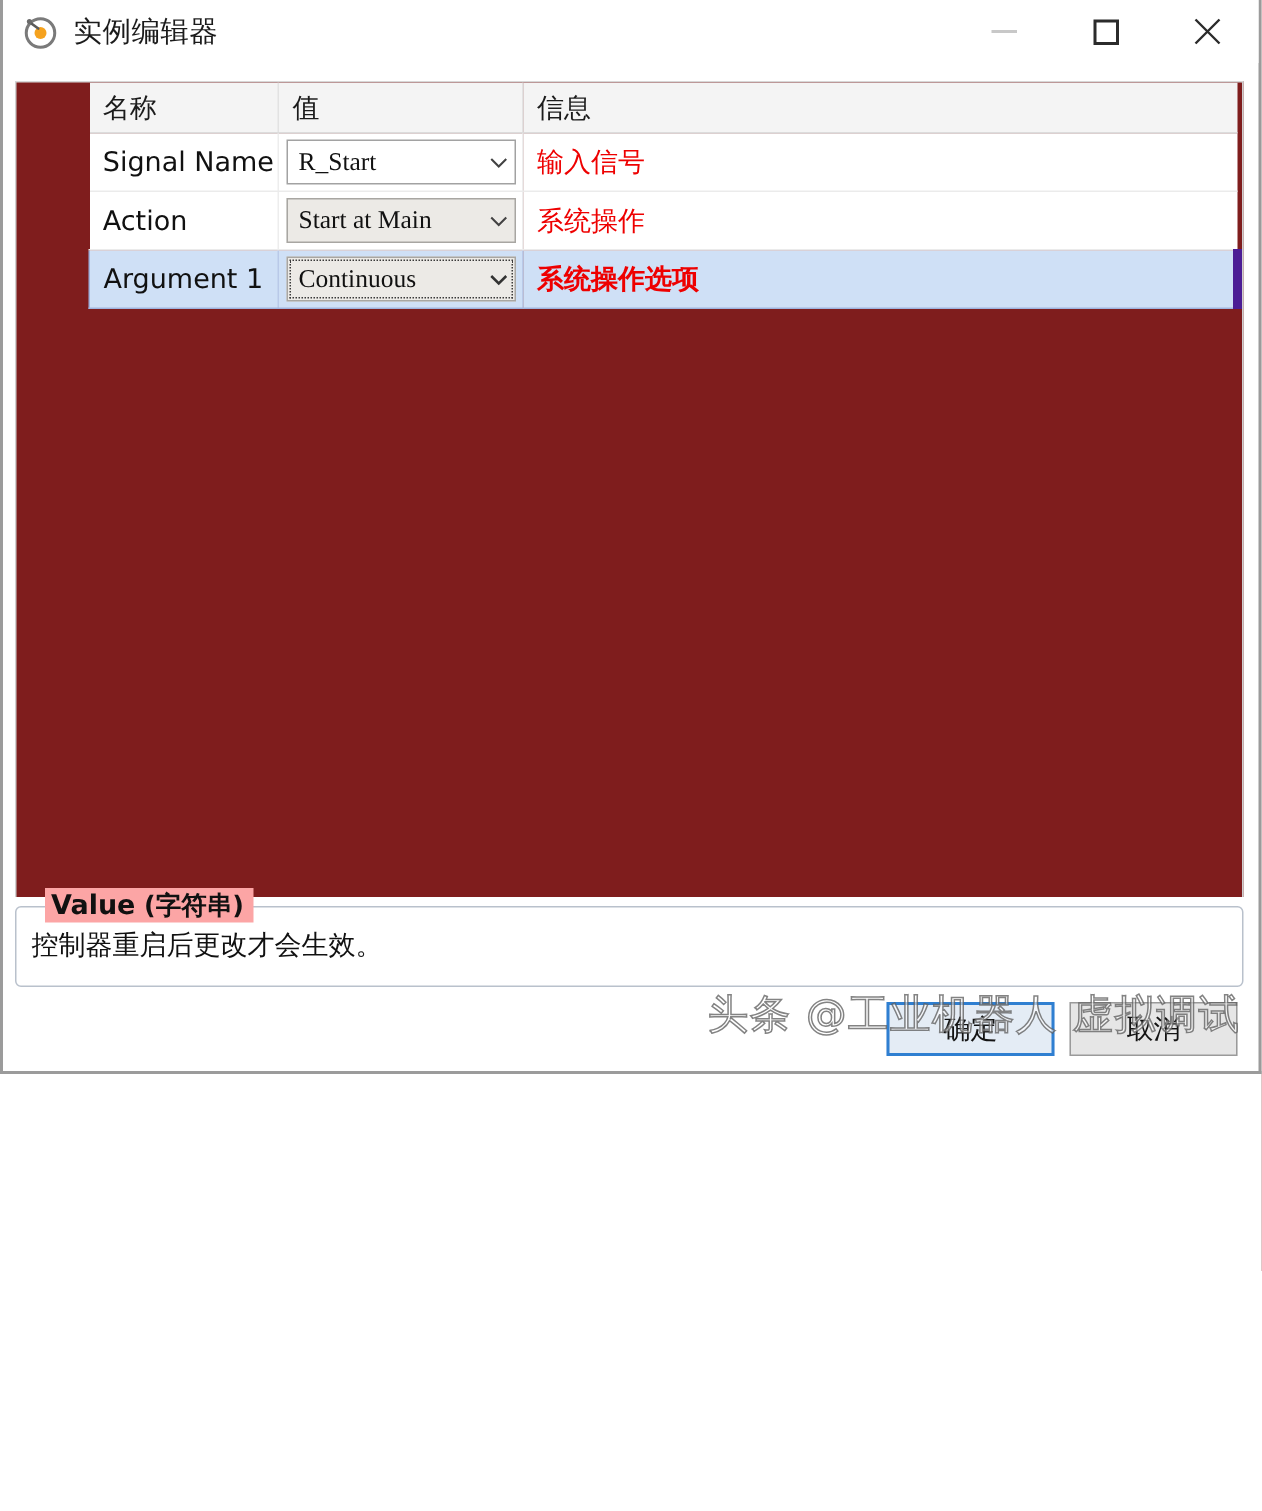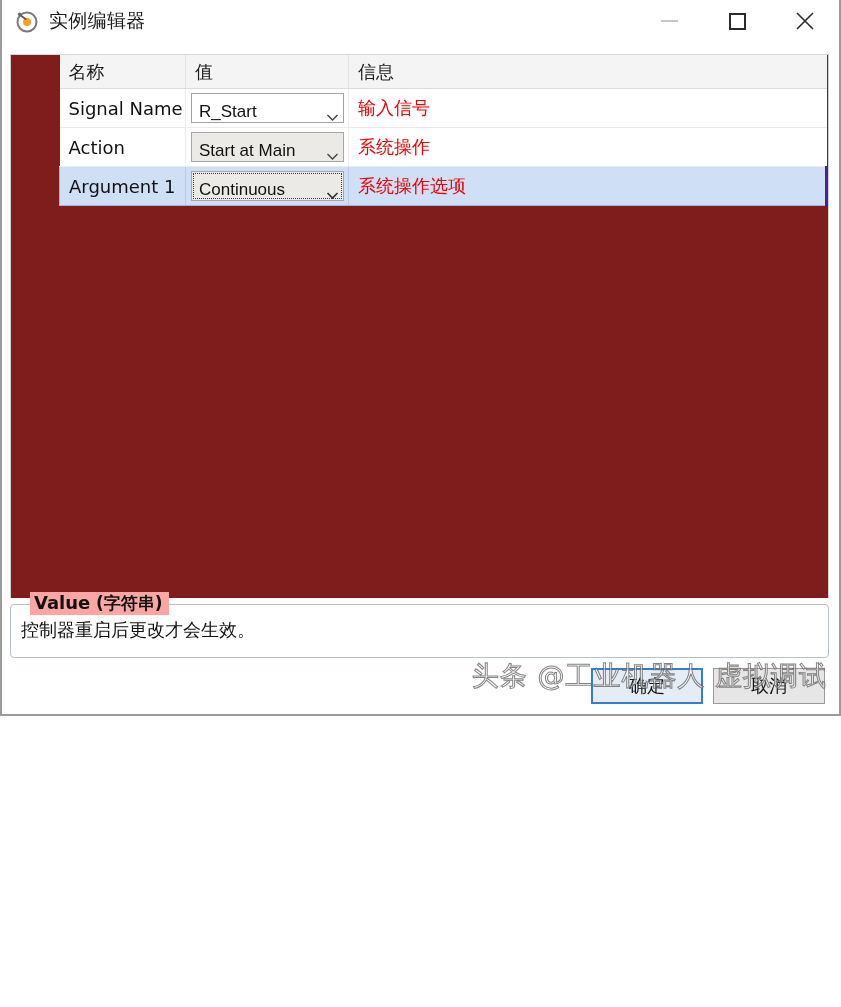--- a/index.html
+++ b/index.html
@@ -130,21 +130,21 @@
     margin-top: 48px;
   }
   tbody td:last-child { border-right: none; }
   tbody tr.selected td {
     background: #cfe0f6;
     border-bottom: 1px solid #9fb3de;
     border-top: 1px solid #9fb3de;
     border-right-color: #b9c9e8;
   }
   tbody tr.selected td:first-child { border-left: 1px solid #9fb3de; }
-  tbody tr.selected td:last-child  { border-right: 3px solid #4c1d95; }
+  tbody tr.selected td:last-child  { border-right: 6px solid #4c1d95; font-weight: bold; }
 
   .cell-name {
     padding-left: 9px;
     font-size: 18px;
     color: #111111;
     font-family: "DejaVu Sans", "Liberation Sans", sans-serif;
     white-space: nowrap;
   }
   .cell-info {
     padding-left: 9px;
@@ -154,24 +154,24 @@
     white-space: nowrap;
   }
   .cell-value { padding: 0 4px 0 5px; }
 
   
   .combo {
     position: relative;
     height: 30px;
     box-sizing: border-box;
     display: flex;
-    align-items: flex-end;
+    align-items: center;
     font-size: 17px;
     color: #111111;
-    font-family: Liberation Sans, sans-serif;
+    font-family: Liberation Serif, serif;
     user-select: none;
   }
   .combo .combo-text {
     padding-left: 7px;
     flex: 1 1 auto;
     white-space: nowrap;
     overflow: hidden;
   }
   .combo .chev {
     width: 22px;

